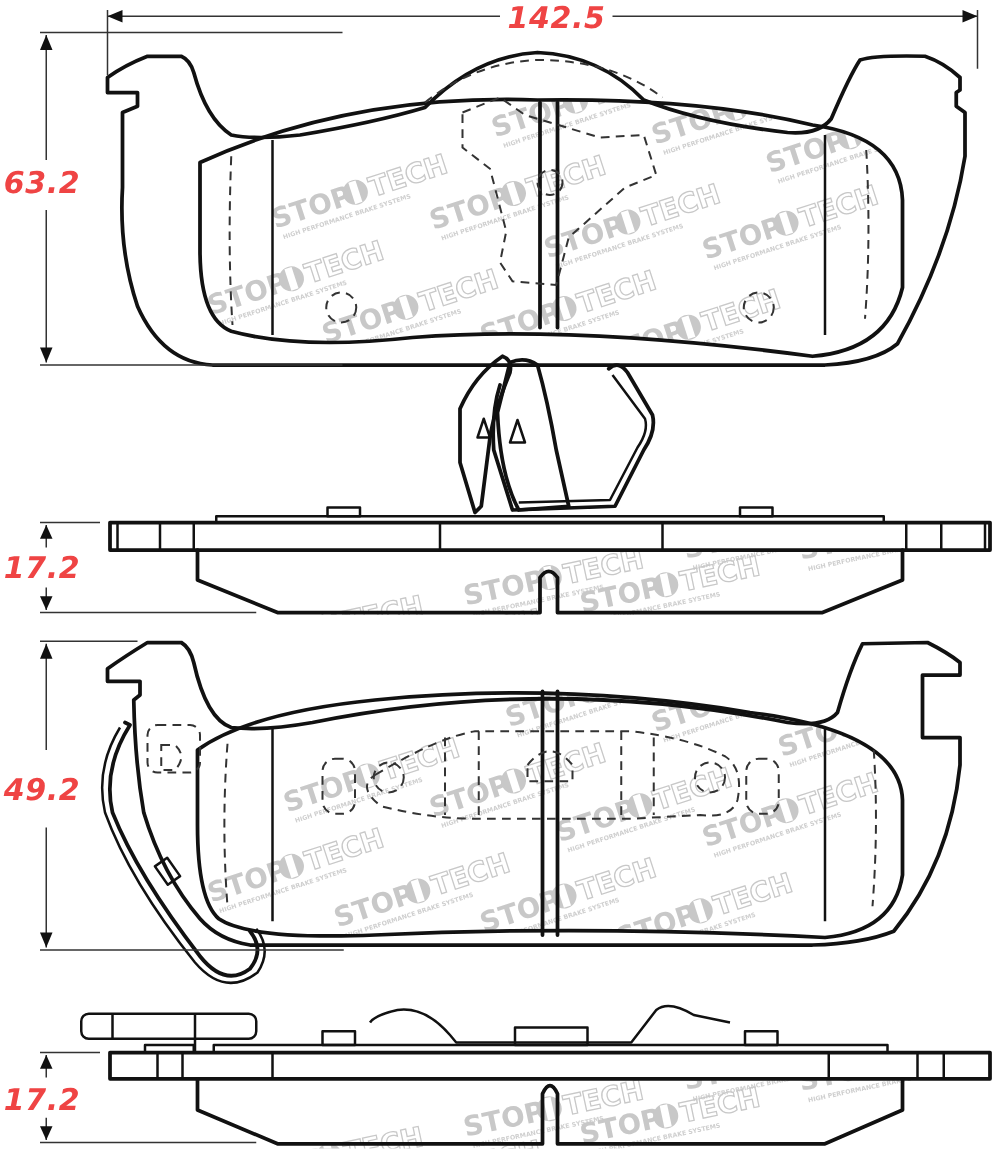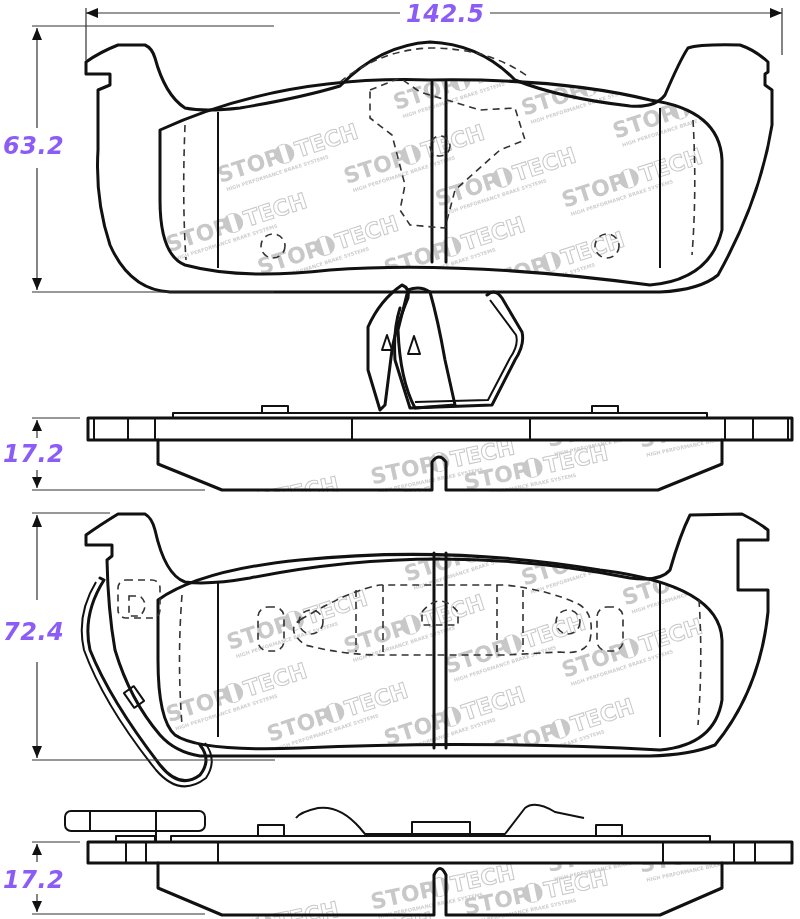--- a/index.html
+++ b/index.html
@@ -1,20 +1,20 @@
 <!DOCTYPE html>
 <html><head>
 <meta charset="utf-8">
 <style>
   html, body { margin:0; padding:0; background:#ffffff; }
   body { width:800px; height:919px; overflow:hidden; position:relative;
          font-family:"DejaVu Sans", sans-serif; }
   #drawing { position:absolute; left:0; top:0; width:800px; height:919px; }
   .dim-label { position:absolute; font-family:"DejaVu Sans", sans-serif; font-weight:bold;
-               font-style:italic; font-size:24px; color:#8b5cf6; letter-spacing:0.5px;
+               font-style:italic; font-size:24px; color:#ef4444; letter-spacing:0.5px;
                background:#fff; line-height:28px; }
   .wm { font-family:"DejaVu Sans", sans-serif; font-weight:bold; fill:#c8c8c8; }
   .wm-sub { font-family:"DejaVu Sans", sans-serif; font-weight:bold; fill:#cfcfcf; }
   .ol { fill:none; stroke:#111; stroke-width:3; stroke-linejoin:round; stroke-linecap:round; }
   .thin { fill:none; stroke:#111; stroke-width:2; stroke-linejoin:round; }
   .dash { fill:none; stroke:#333; stroke-width:1.6; stroke-dasharray:7 5; }
   .dimline { fill:none; stroke:#333; stroke-width:1.2; }
 </style>
 </head>
 <body>
@@ -232,14 +232,14 @@
     <line class="dimline" x1="37" y1="844" x2="37" y2="862"></line>
     <line class="dimline" x1="37" y1="894" x2="37" y2="912"></line>
     <path d="M37,844 L32,855 L42,855 Z" fill="#111"></path>
     <path d="M37,912 L32,901 L42,901 Z" fill="#111"></path>
   </g>
 </svg>
 
 <div class="dim-label" style="left:400px; top:0px; padding:0 6px;">142.5</div>
 <div class="dim-label" style="left:3px; top:132px;">63.2</div>
 <div class="dim-label" style="left:3px; top:440px;">17.2</div>
-<div class="dim-label" style="left:3px; top:618px;">72.4</div>
+<div class="dim-label" style="left:3px; top:618px;">49.2</div>
 <div class="dim-label" style="left:3px; top:866px;">17.2</div>
 
 </body></html>

